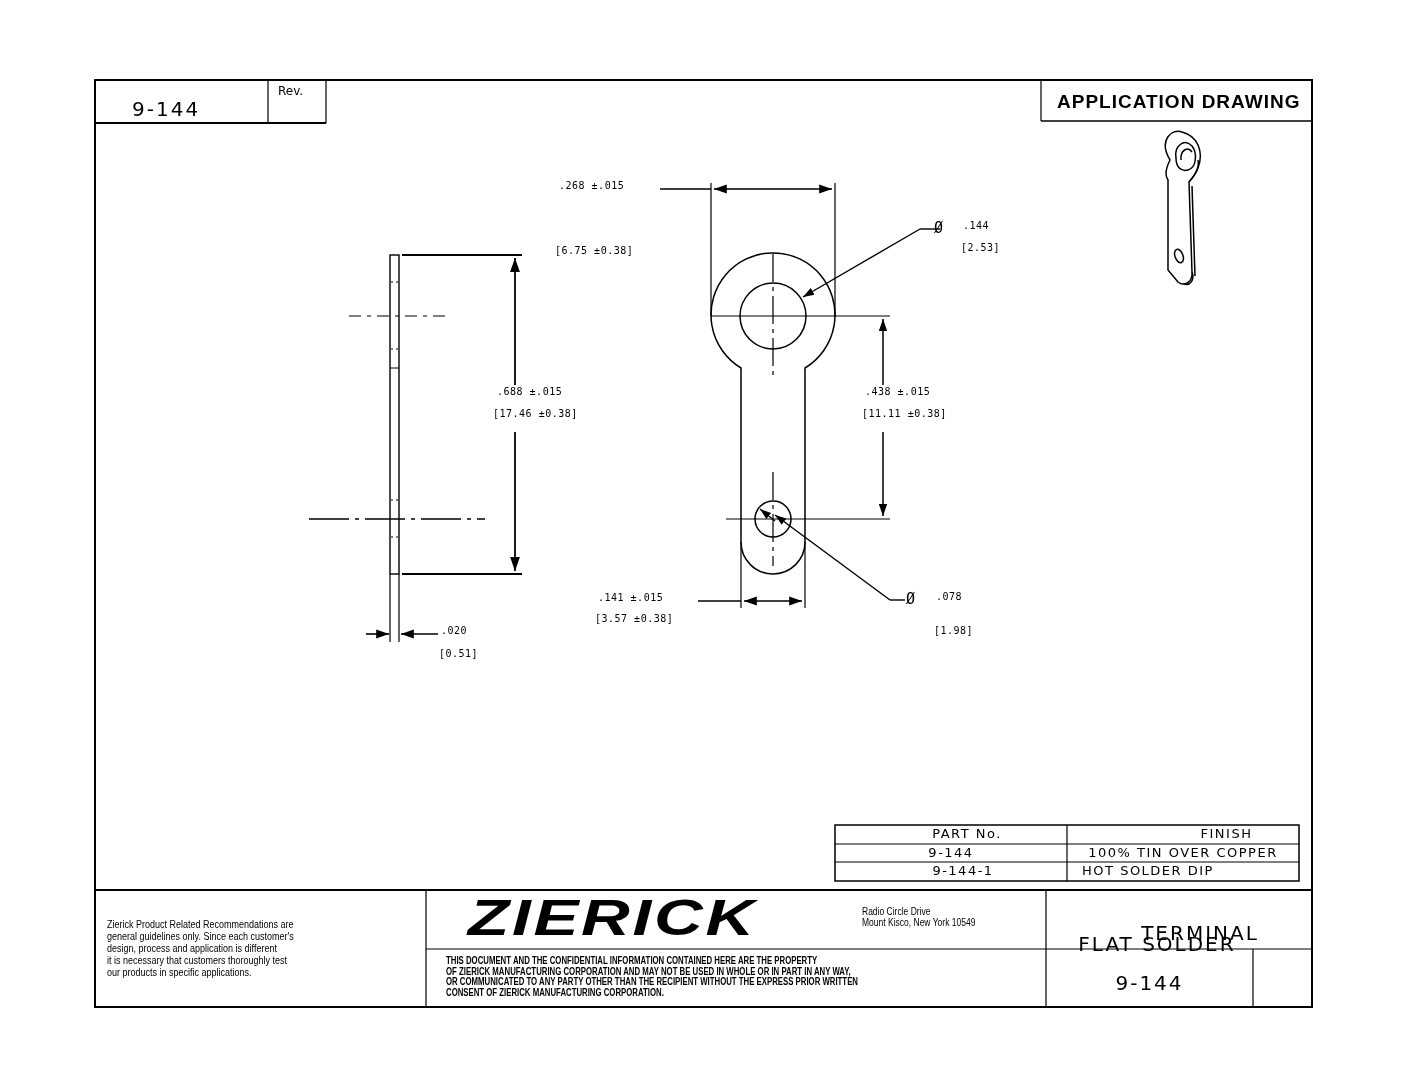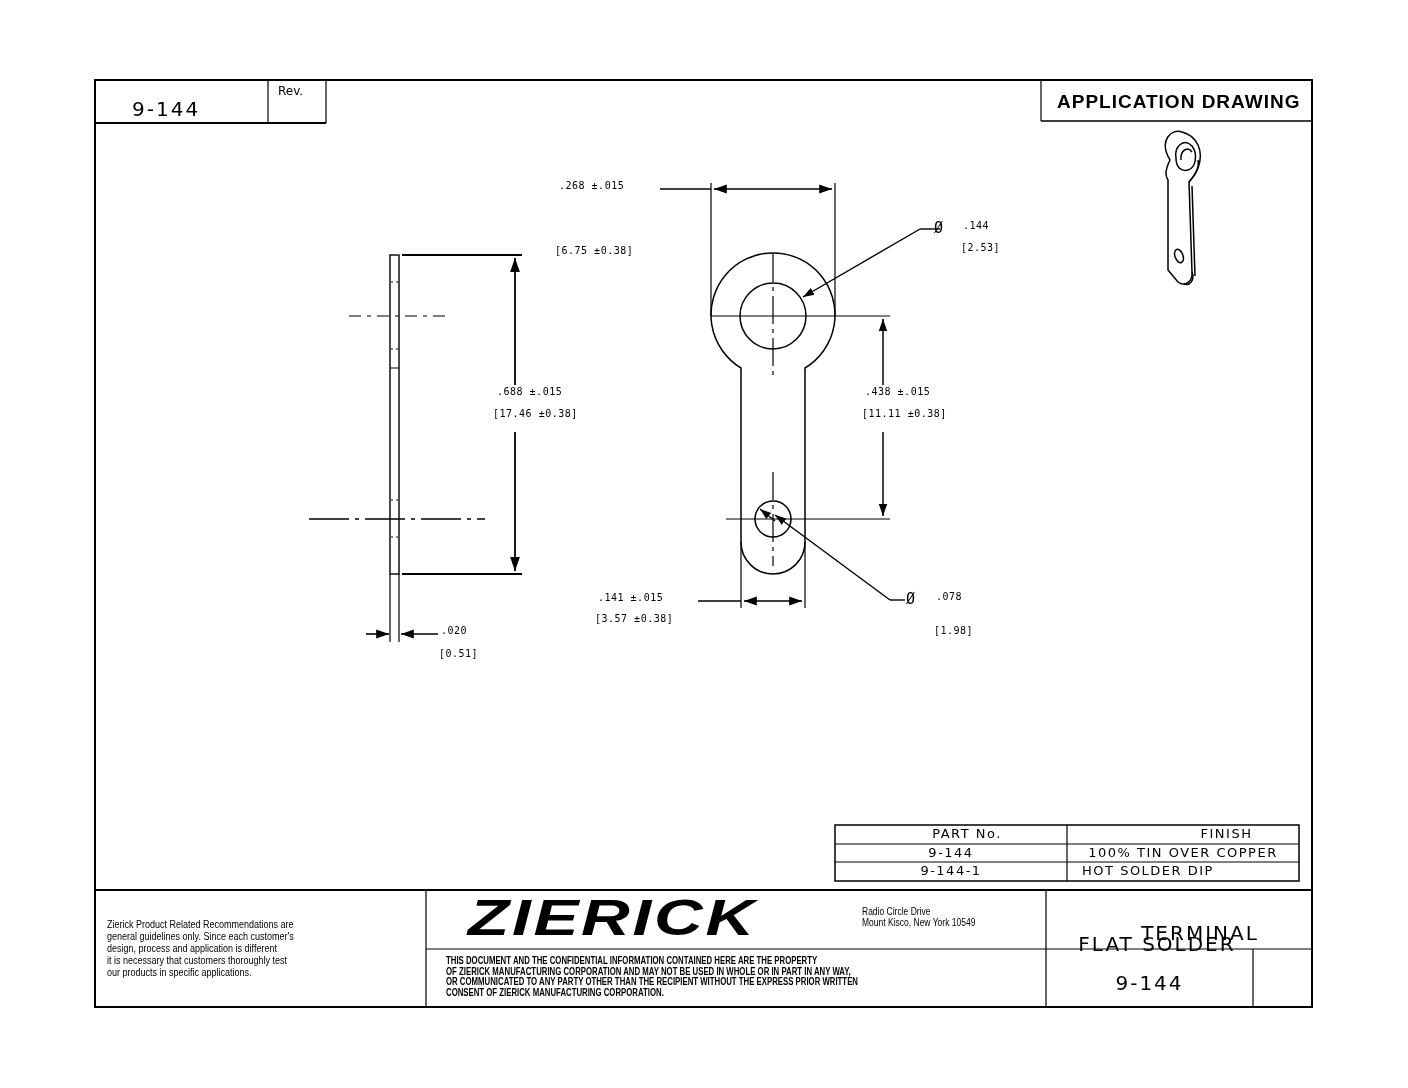--- a/index.html
+++ b/index.html
@@ -144,21 +144,21 @@
 <div class="txt dim" style="left:934px; top:613px;margin-top:12px;">[1.98]</div>
 
 <div class="txt dim" style="left:441px; top:625px;">.020</div>
 <div class="txt dim" style="left:439px; top:648px;">[0.51]</div>
 
 <div>
   <div class="tbl-cell" style="left:835px; top:826px; width:264px;">PART No.</div>
   <div class="tbl-cell" style="left:1067px; top:826px; width:271px;margin-left:24px;">FINISH</div>
   <div class="tbl-cell" style="left:835px; top:845px; width:232px;">9-144</div>
   <div class="tbl-cell" style="left:1067px; top:845px; width:232px;">100% TIN OVER COPPER</div>
-  <div class="tbl-cell" style="left:835px; top:863px; width:232px;">9-144-1</div>
+  <div class="tbl-cell" style="left:835px; top:863px; width:232px;padding-left:12px;">9-144-1</div>
   <div class="tbl-cell" style="left:1052px; top:863px; width:192px;">HOT SOLDER DIP</div>
 </div>
 
 <div class="txt small-note" style="left:107px; top:919px;">
   <div>Zierick Product Related Recommendations are</div>
   <div>general guidelines only. Since each customer's</div>
   <div>design, process and application is different</div>
   <div>it is necessary that customers thoroughly test</div>
   <div>our products in specific applications.</div>
 </div>

